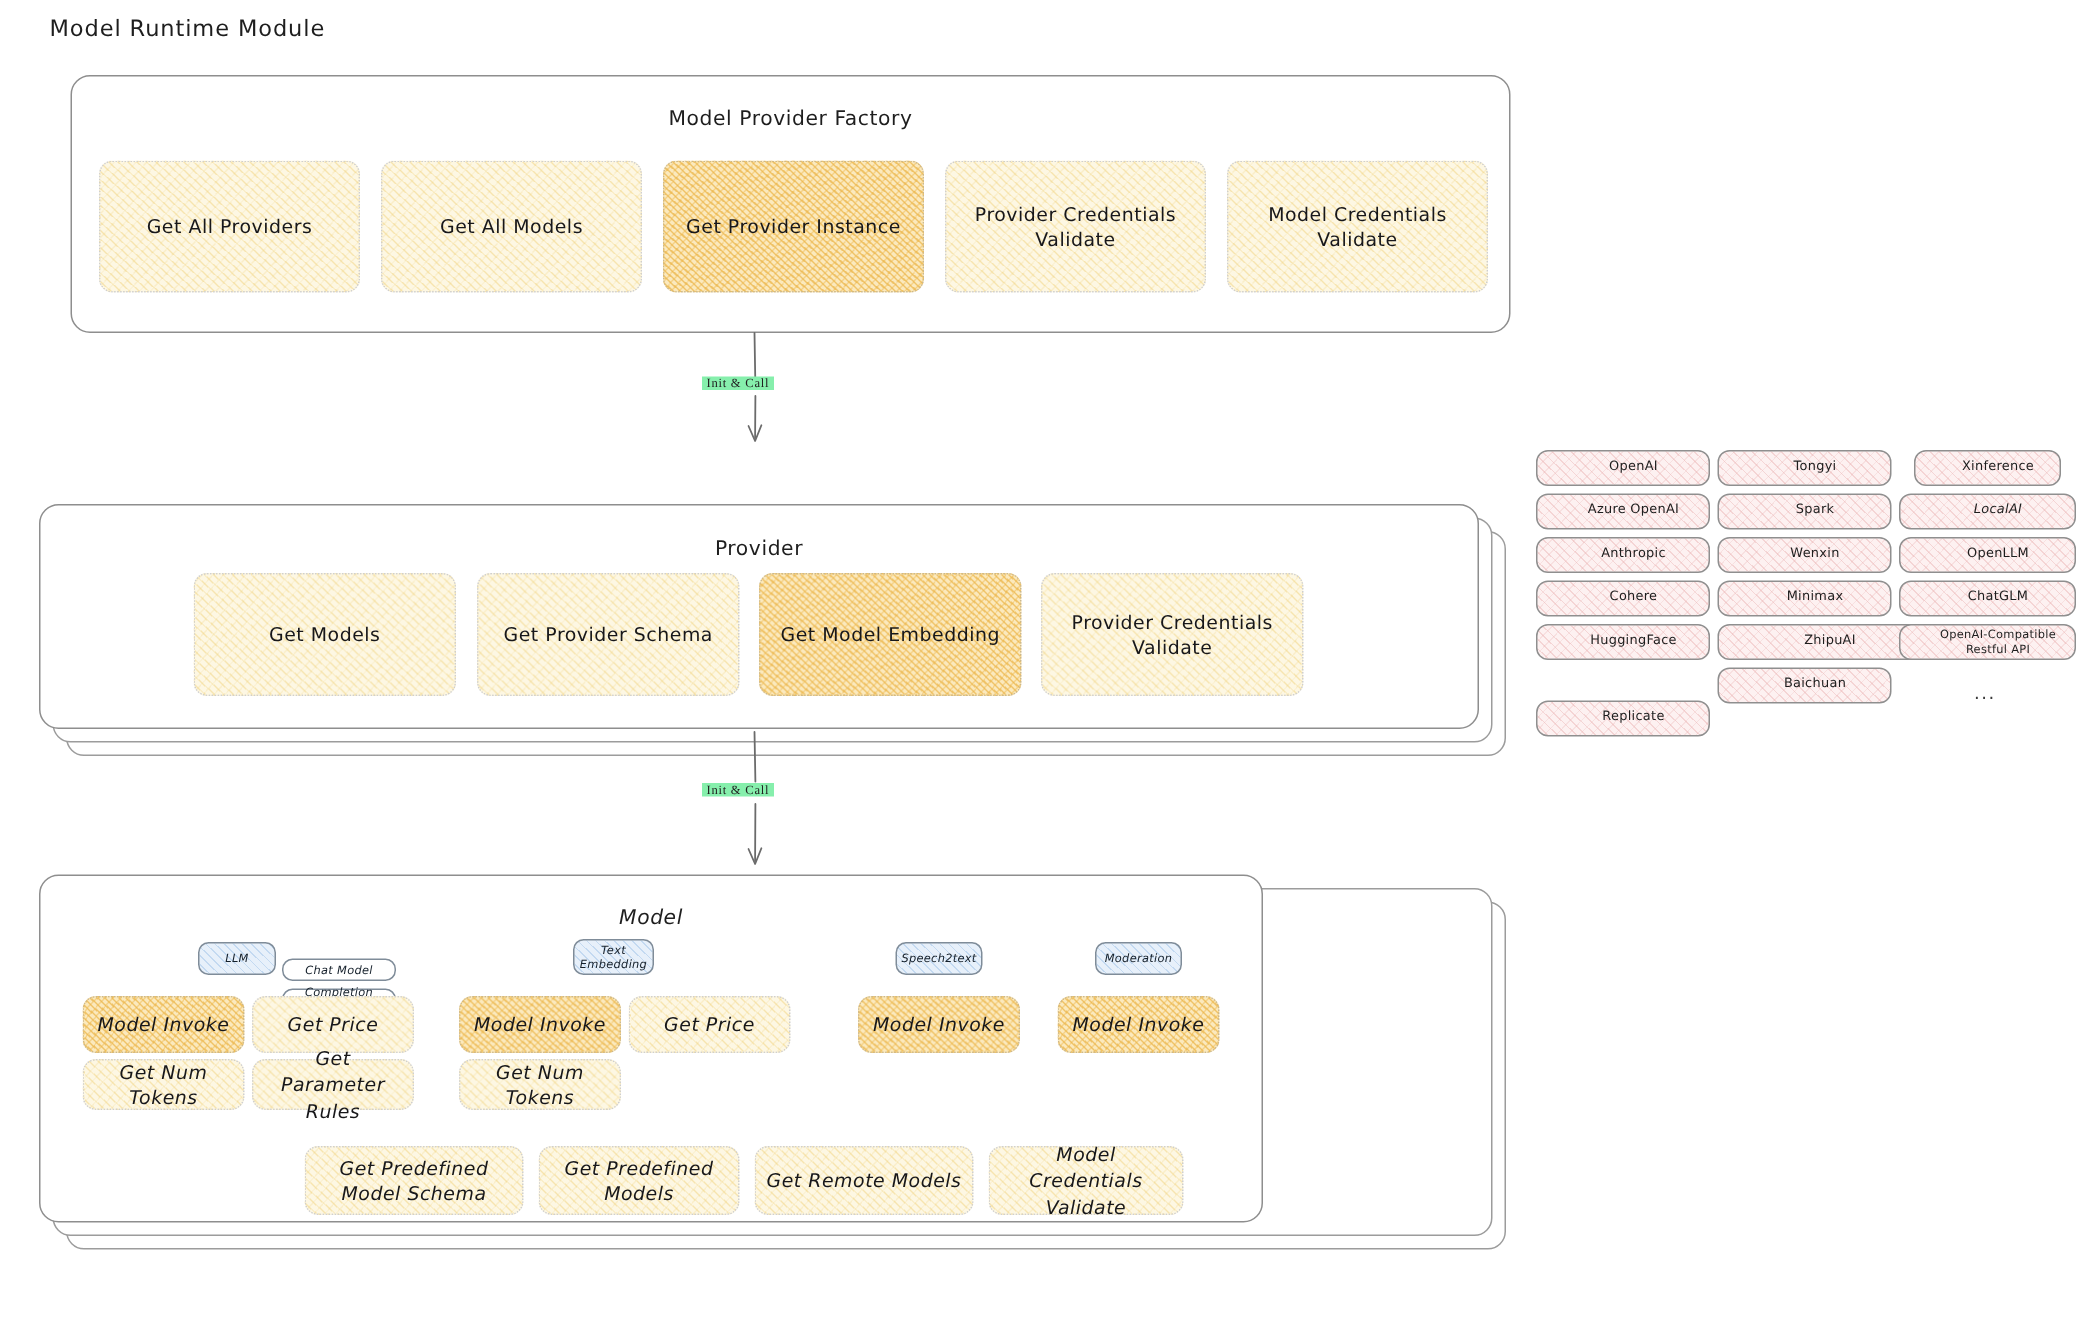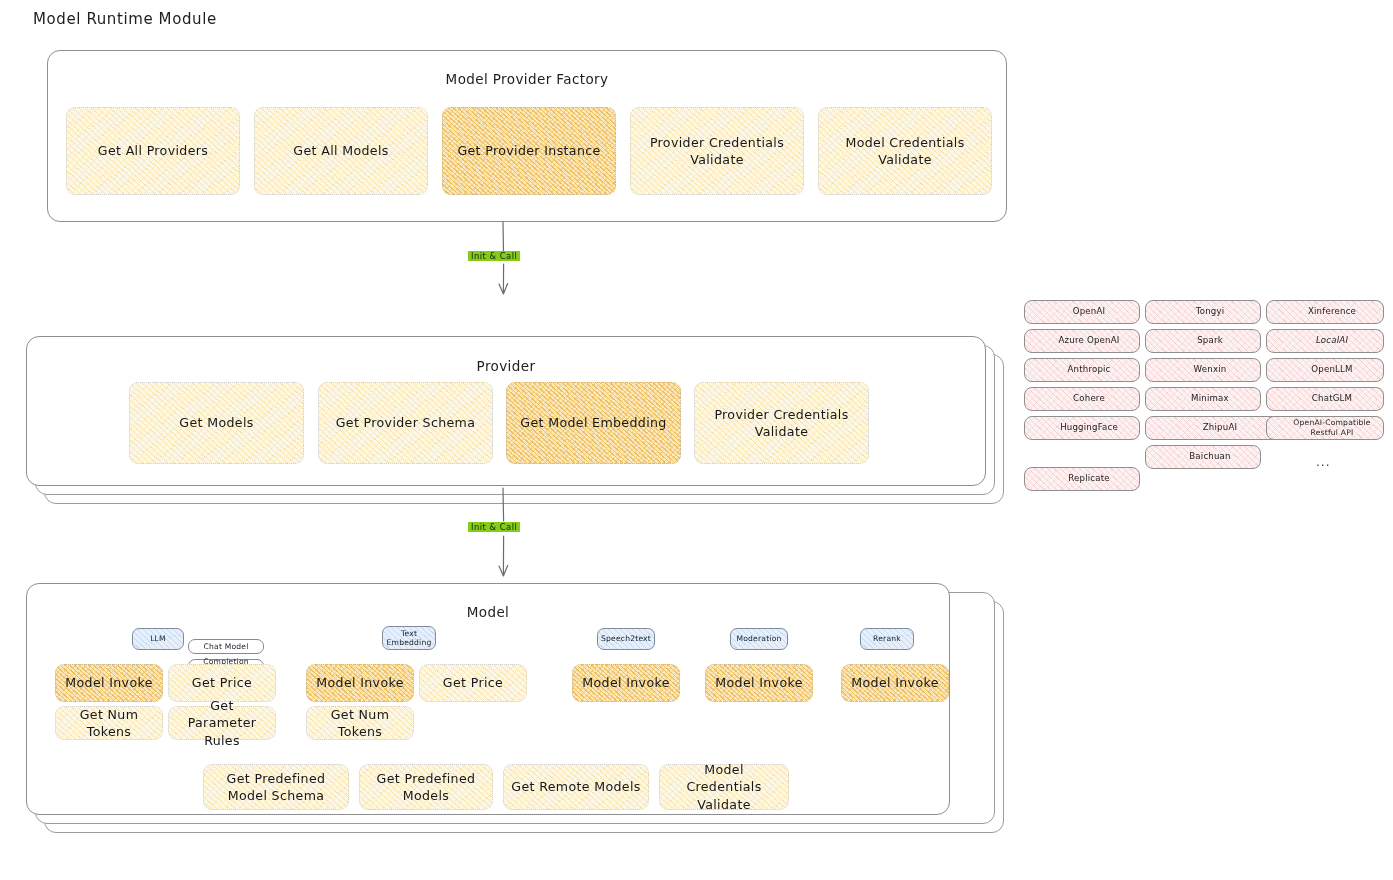--- a/index.html
+++ b/index.html
@@ -168,22 +168,23 @@
   .connector {
     position: absolute;
   }
   .connector svg { display: block; overflow: visible; }
   .conn-label {
     position: absolute;
     font-size: 8.4px;
     letter-spacing: .5px;
     color: #202020;
     white-space: nowrap;
-    background: #84cc16;
+    background: #86efac;
     padding: 0 3px;
+    font-family: Liberation Serif, serif;
   }
 </style>
 </head>
 <body>
 
 <div id="page-title">Model Runtime Module</div>
 
 <div class="card-stack" style="left:26px; top:50px; width:802px; height:172px;margin-left:21px;">
   <div class="card-main" style="width:960px; height:172px;">
     <div class="card-title" style="top:20px;">Model Provider Factory</div>
@@ -268,21 +269,21 @@
   <div class="node pink" style="left:121px; top:87px; width:116px; height:24px;">
     <span>Minimax</span>
   </div>
   <div class="node pink" style="left:121px; top:116px; width:136px; height:24px;">
     <span>ZhipuAI</span>
   </div>
   <div class="node pink" style="left:121px; top:145px; width:116px; height:24px;">
     <span>Baichuan</span>
   </div>
 
-  <div class="node pink" style="left:242px; top:0px; width:118px; height:24px;">
+  <div class="node pink" style="left:252px; top:0px; width:98px; height:24px;">
     <span>Xinference</span>
   </div>
   <div class="node pink" style="left:242px; top:29px; width:118px; height:24px;font-style:italic;">
     <span>LocalAI</span>
   </div>
   <div class="node pink" style="left:242px; top:58px; width:118px; height:24px;">
     <span>OpenLLM</span>
   </div>
   <div class="node pink" style="left:242px; top:87px; width:118px; height:24px;">
     <span>ChatGLM</span>
@@ -297,21 +298,21 @@
   <svg width="30" height="95" viewBox="0 0 30 95">
     <path d="M13 0 L13.6 33 M13.6 48 L13.4 86" stroke="#6b6b6b" stroke-width="1.2" fill="none" stroke-linecap="round"></path>
     <path d="M9 78 L13.4 88 L17.6 77.5" stroke="#6b6b6b" stroke-width="1.2" fill="none" stroke-linecap="round" stroke-linejoin="round"></path>
   </svg>
   <div class="conn-label" style="left:-22px; top:34px;">Init &amp; Call</div>
 </div>
 
 <div class="card-stack" style="left:26px; top:583px; width:990px; height:265px;">
   <div class="card-layer" style="left:18px; top:18px; width:960px; height:232px;"></div>
   <div class="card-layer" style="left:9px; top:9px; width:960px; height:232px;"></div>
-  <div class="card-main" style="width:924px; height:232px;">
+  <div class="card-main" style="width:816px; height:232px;font-style:italic;">
     <div class="card-title" style="top:20px;">Model</div>
 
     <div class="chip" style="left:105px; top:44px; width:52px; height:22px;">
       <span>LLM</span>
     </div>
     <div class="chip plain" style="left:161px; top:38px; width:76px; height:15px;margin-top:37px;">
       <span>Completion Model</span>
     </div>
     <div class="chip plain" style="left:161px; top:55px; width:76px; height:15px;">
       <span>Chat Model</span>

